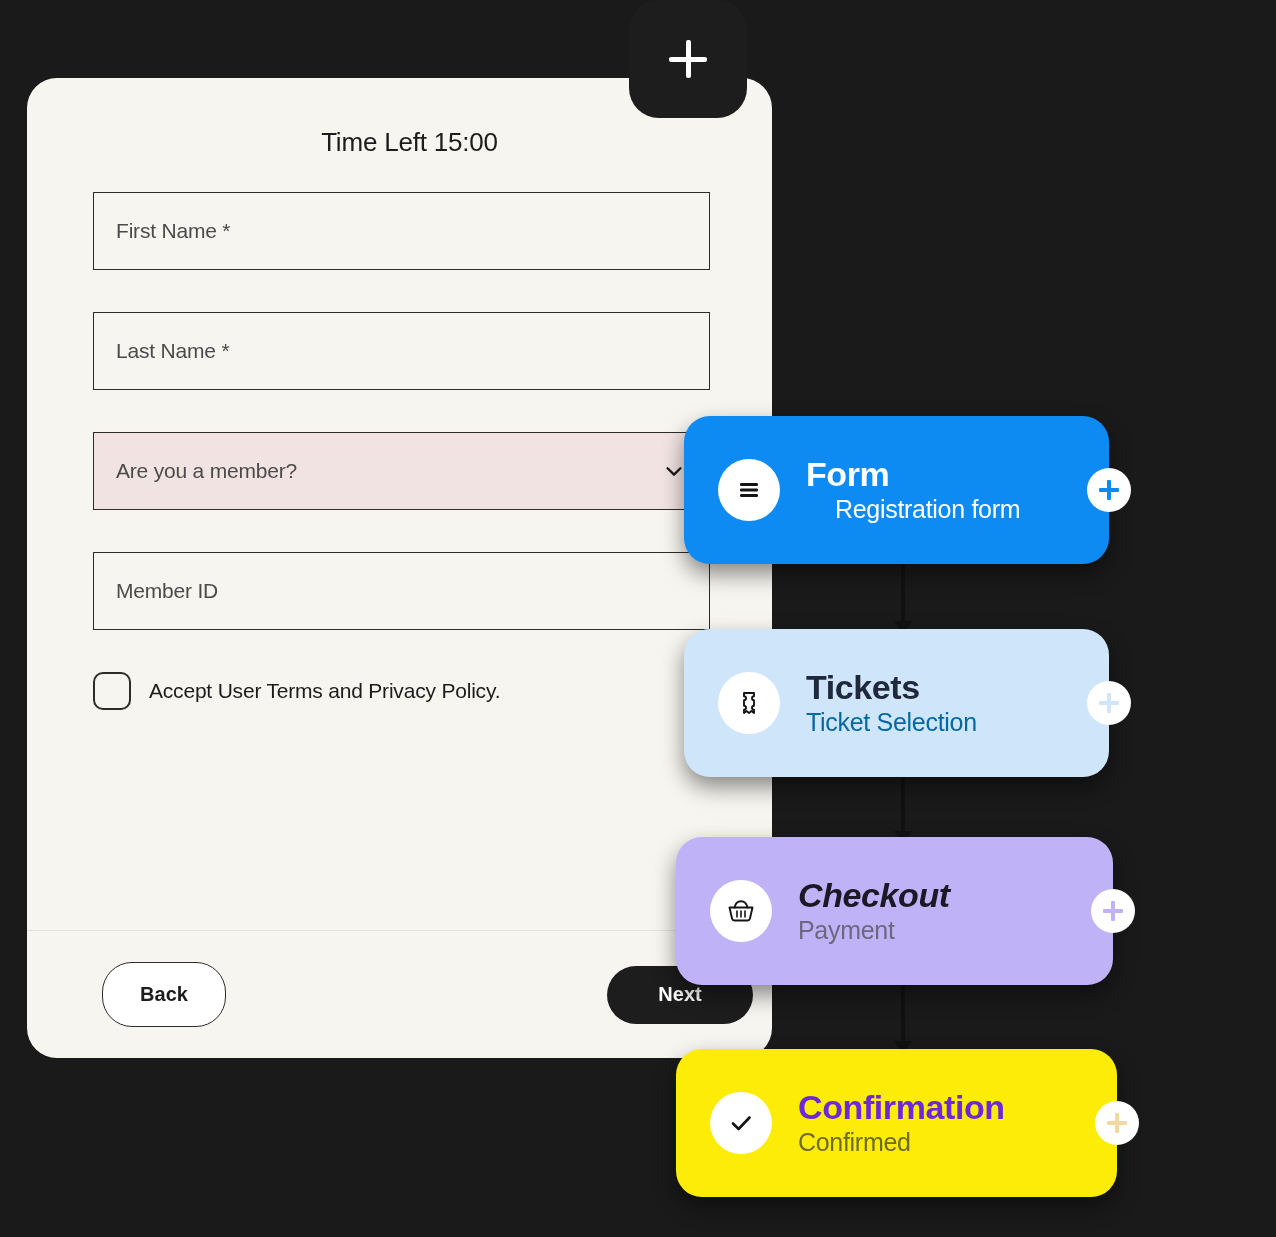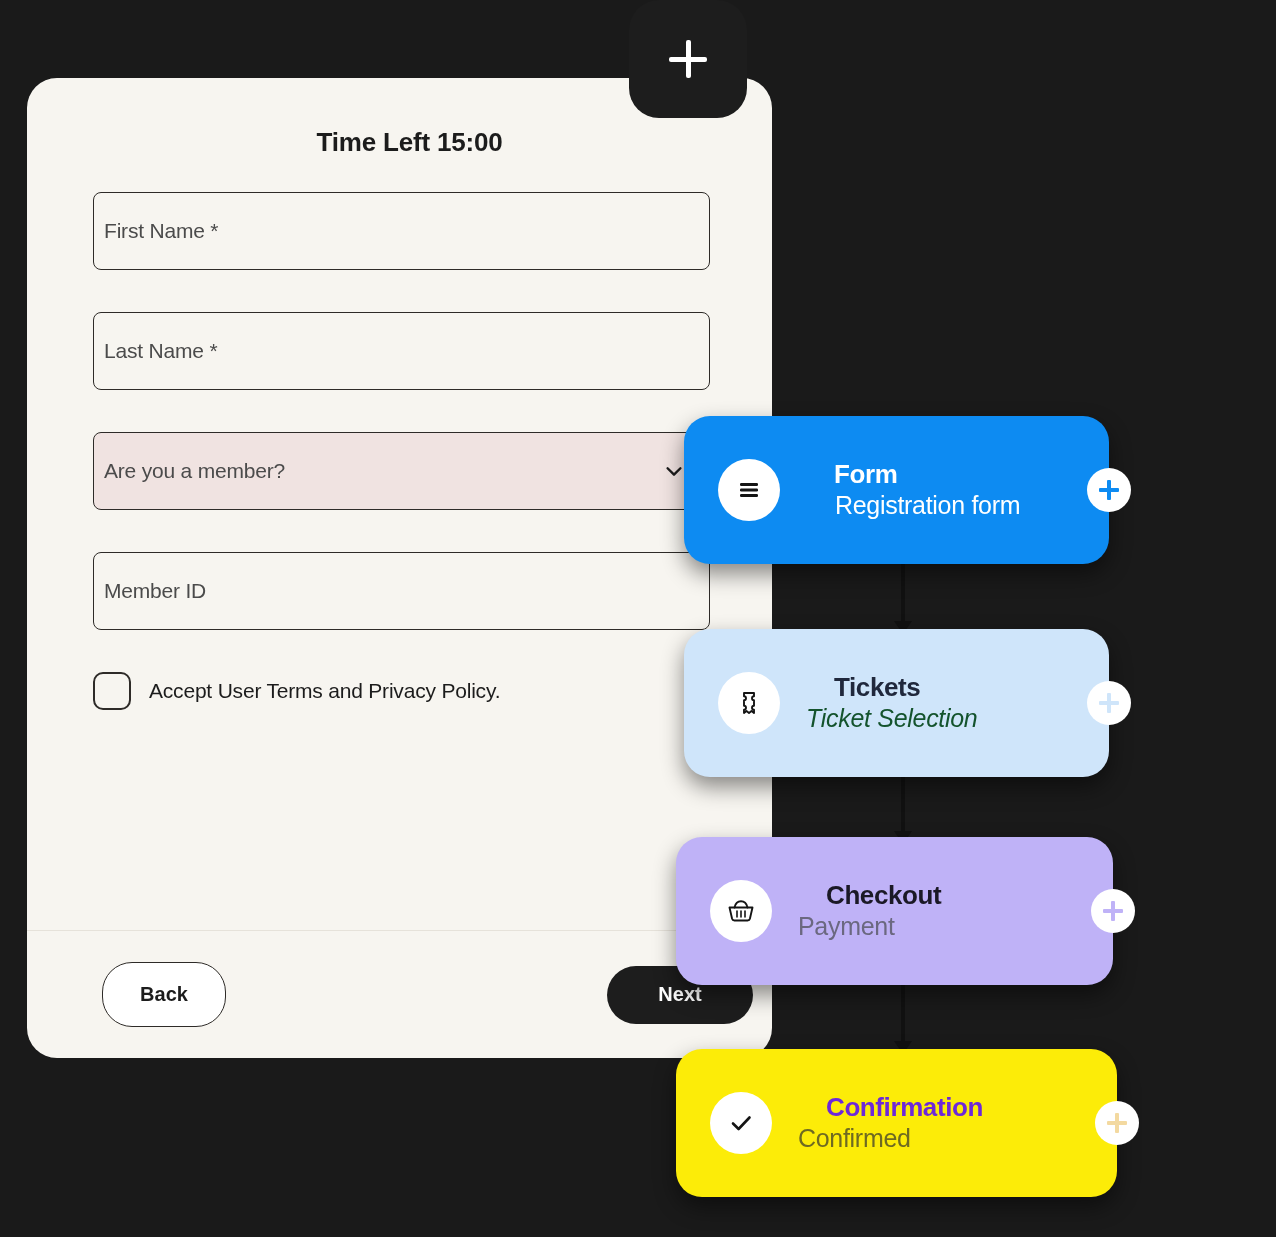--- a/index.html
+++ b/index.html
@@ -51,42 +51,42 @@
     height: 980px;
     background: #f7f5f0;
     border-radius: 30px;
     z-index: 10;
     overflow: hidden;
   }
 
   .panel-title {
     text-align: center;
     font-size: 26px;
-    font-weight: bold;
+    font-weight: normal;
     color: #1c1c1c;
     margin-top: 49px;
     letter-spacing: -0.2px;
     padding-left: 20px;
   }
 
   .form-body {
     padding: 0 66px;
     margin-top: 34px;
   }
 
   .field {
     position: relative;
     width: 617px;
     height: 78px;
     border: 1.6px solid #2e2b28;
-    border-radius: 8px;
+    border-radius: 0;
     background: #f7f5f0;
     display: flex;
     align-items: center;
-    padding: 0 10px;
+    padding: 0 22px;
     margin-bottom: 42px;
   }
   .field .ph {
     font-size: 21px;
     color: #4b4b4b;
     letter-spacing: -0.2px;
   }
 
   .field.select {
     background: #f0e3e1;
@@ -190,25 +190,24 @@
     height: 62px;
     border-radius: 50%;
     background: #ffffff;
     display: flex;
     align-items: center;
     justify-content: center;
     flex: none;
   }
   .card .txt { margin-left: 26px; }
   .card .t {
-    font-size: 26px;
+    font-size: 34px;
     font-weight: bold;
     letter-spacing: -0.4px;
     line-height: 1.12;
-    margin-left: 28px;
   }
   .card .s {
     font-size: 25px;
     letter-spacing: -0.3px;
     line-height: 1.18;
     margin-top: 2px;
   }
   .badge {
     position: absolute;
     right: -22px;
@@ -227,24 +226,24 @@
   .badge .bh { width: 20px; height: 3.4px; }
   .badge .bv { width: 3.4px; height: 20px; }
 
   
   #card-form     { left: 684px; top: 416px;  width: 425px; background: #0d8bf2; }
   #card-form .t  { color: #ffffff; }
   #card-form .s  { color: #ffffff; margin-left: 29px; }
 
   #card-tickets     { left: 684px; top: 629px; width: 425px; background: #cfe5fa; }
   #card-tickets .t  { color: #20283c; }
-  #card-tickets .s  { color: #14532d; font-style: italic; }
+  #card-tickets .s  { color: #0369a1; }
 
   #card-checkout     { left: 676px; top: 837px; width: 437px; background: #bfb2f7; }
-  #card-checkout .t  { color: #1b1926; }
+  #card-checkout .t  { color: #1b1926; font-style: italic; }
   #card-checkout .s  { color: #6b6880; }
 
   #card-confirm     { left: 676px; top: 1049px; width: 441px; background: #fcec08; }
   #card-confirm .t  { color: #6d28d9; }
   #card-confirm .s  { color: #6e6a22; }
 
   
   .conn {
     position: absolute;
     left: 901px;

